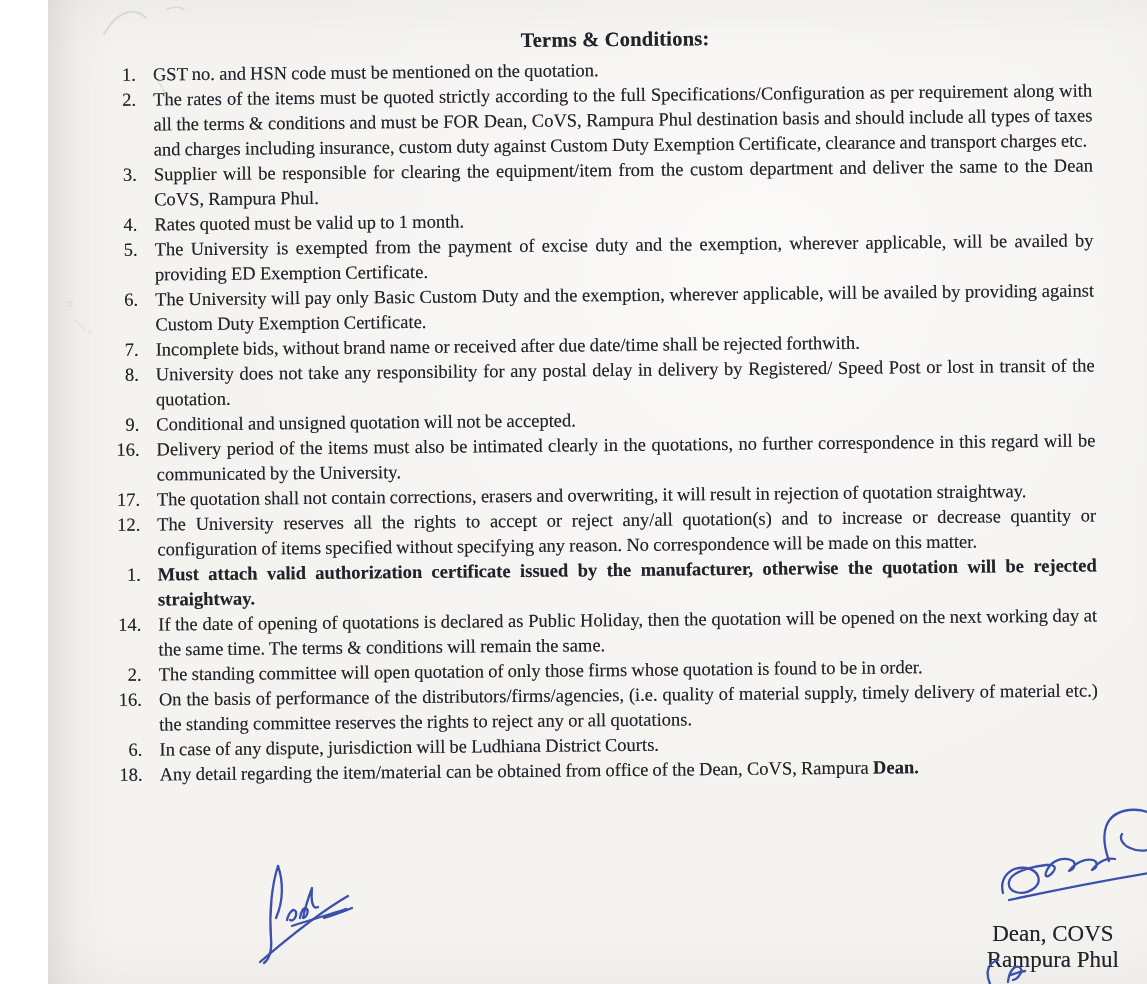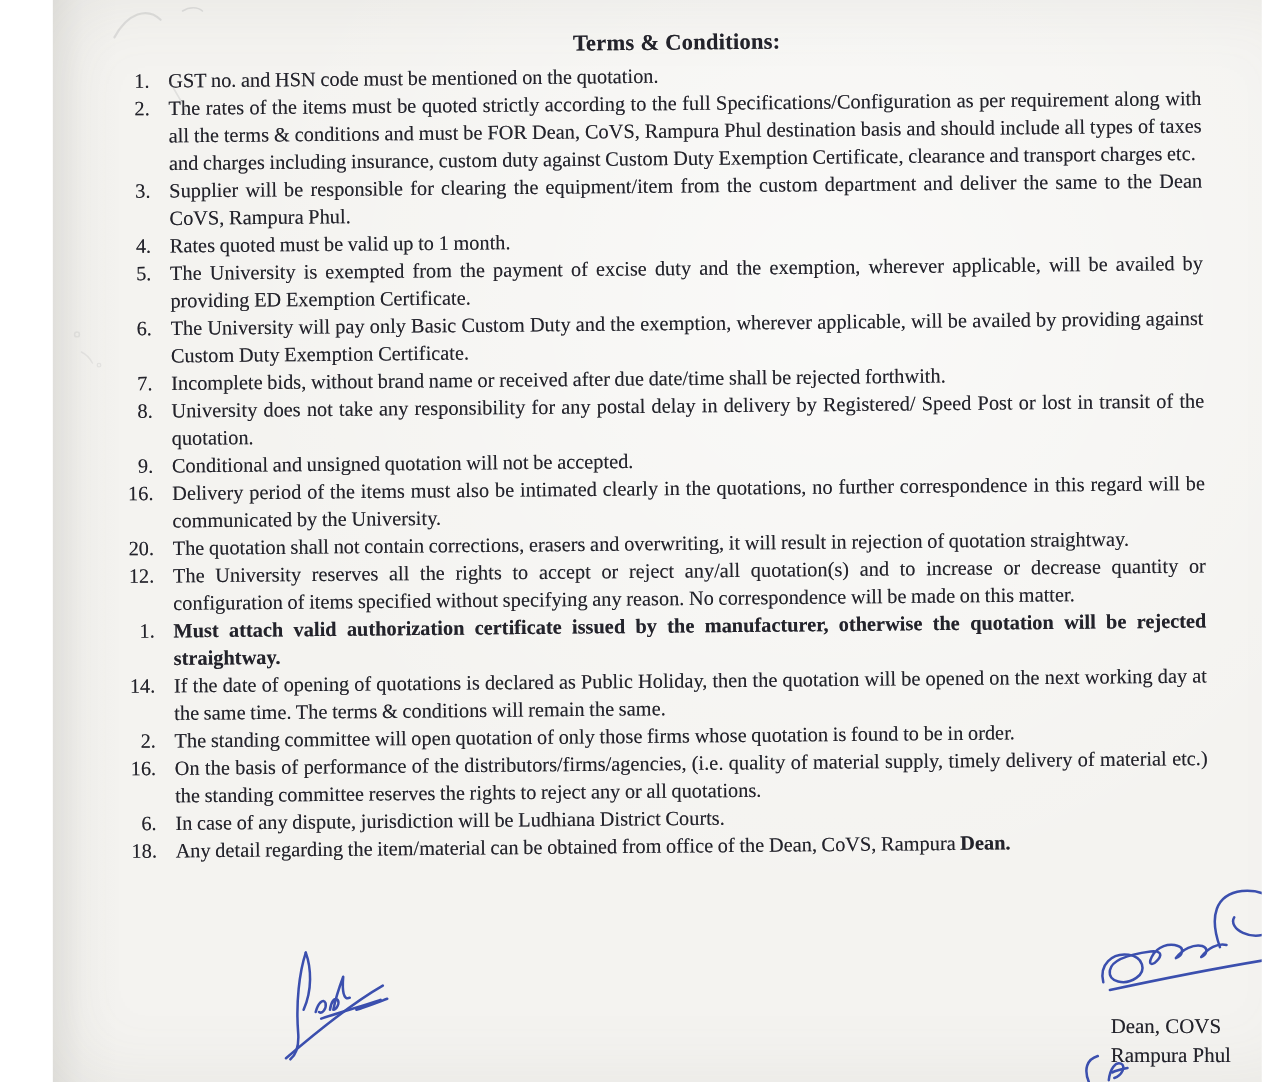--- a/index.html
+++ b/index.html
@@ -51,21 +51,22 @@
   .term-text {
     flex: 1;
     margin-left: 17px;
     text-align: justify;
   }
   .term-text span.it { }
   .term-text span.bd, .term-item.bold .term-text { font-weight: bold; }
   .signatory {
     position: absolute;
     top: 921px; right: 76px;
-    font-size: 19px;
+    text-align: center;
+    font-size: 23px;
     line-height: 26px;
     color: var(--ink-text, #23232b);
     text-shadow: 0 0 0.5px rgba(35,35,43,0.5);
   }
   .sig-svg { position: absolute; }
   .sig-stroke {
     fill: none;
     stroke: var(--ink-blue, #3b4fae);
     stroke-width: 2.3;
     stroke-linecap: round;
@@ -117,21 +118,21 @@
         </div>
         <div class="term-item">
           <span class="term-num">9.</span>
           <div class="term-text"><span>Conditional and unsigned quotation will not be accepted.</span></div>
         </div>
         <div class="term-item">
           <span class="term-num">16.</span>
           <div class="term-text"><span>Delivery period of the items must also be intimated clearly in the quotations, no further correspondence in this regard will be communicated by the University.</span></div>
         </div>
         <div class="term-item">
-          <span class="term-num">20.</span>
+          <span class="term-num">17.</span>
           <div class="term-text"><span>The quotation shall not contain corrections, erasers and overwriting, it will result in rejection of quotation straightway.</span></div>
         </div>
         <div class="term-item">
           <span class="term-num">12.</span>
           <div class="term-text"><span>The University reserves all the rights to accept or reject any/all quotation(s) and to increase or decrease quantity or configuration of items specified without specifying any reason. No correspondence will be made on this matter.</span></div>
         </div>
         <div class="term-item bold">
           <span class="term-num">1.</span>
           <div class="term-text"><span class="bd">Must attach valid authorization certificate issued by the manufacturer, otherwise the quotation will be rejected straightway.</span></div>
         </div>

